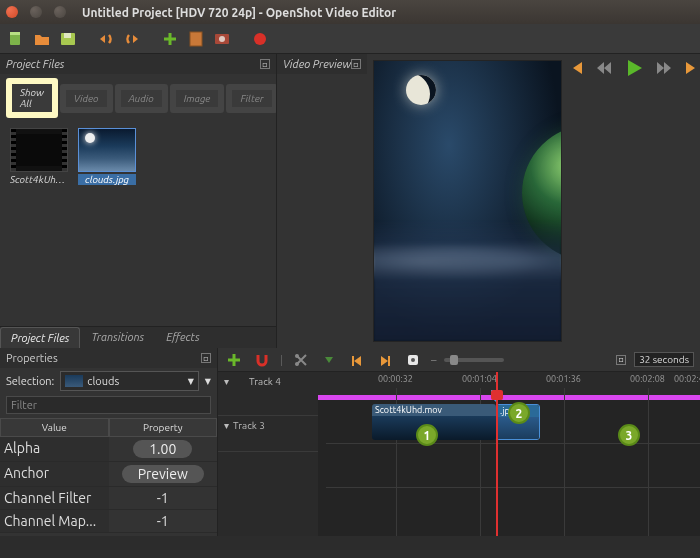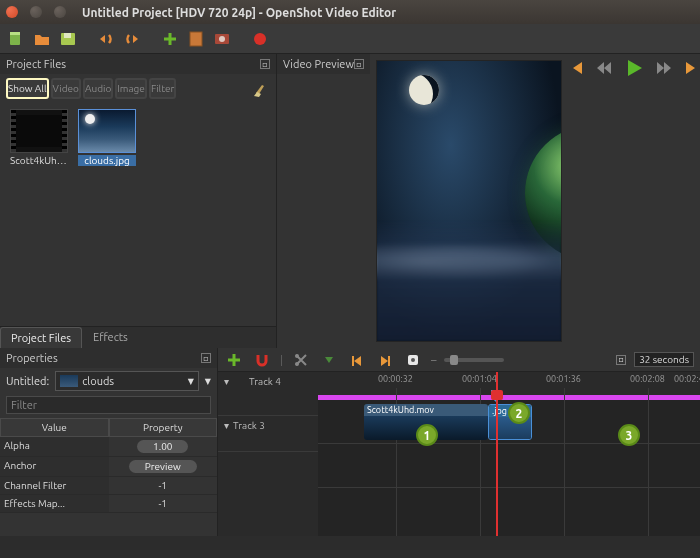--- a/index.html
+++ b/index.html
@@ -11,30 +11,30 @@
 .win-close { background: radial-gradient(circle at 30% 30%, #f07050, #d24a28); }
 .win-min, .win-max { background: radial-gradient(circle at 30% 30%, #6a625c, #4a4540); }
 .title { color: #ddd; font-size: 12px; font-weight: bold; margin-left: 4px; }
 
 
 .toolbar { height: 30px; background: #3a3a3a; display: flex; align-items: center; padding: 0 6px; gap: 6px; border-bottom: 1px solid #222; }
 .tb-icon { width: 20px; height: 20px; display: flex; align-items: center; justify-content: center; cursor: pointer; }
 .tb-sep { width: 6px; }
 
 
-.main-row { display: flex; height: 294px; }
+.main-row { display: flex; height: 294px; font-style: italic; }
 .left-pane { width: 276px; background: #333; display: flex; flex-direction: column; }
 .right-pane { flex: 1; background: #333; display: flex; flex-direction: row; border-left: 1px solid #222; }
 
 
 .panel-hdr { height: 20px; background: #2e2e2e; display: flex; align-items: center; padding: 0 6px; font-size: 11px; color: #ccc; justify-content: space-between; }
 
 
 .pf-tabs { display: flex; gap: 2px; padding: 4px 6px; background: #333; align-items: center; }
-.pf-tab { padding: 3px 0; background: #3a3a3a; border: 2px solid #fef9c3; border-radius: 3px; font-size: 10px; cursor: pointer; color: #ddd; }
+.pf-tab { padding: 3px 8px; background: #3a3a3a; border: 6px solid #fef9c3; border-radius: 3px; font-size: 10px; cursor: pointer; color: #ddd; }
 .pf-tab.muted { color: #888; border-color: #444; }
 
 
 .thumbs { display: flex; gap: 10px; padding: 6px 10px; }
 .thumb { width: 58px; text-align: center; }
 .thumb-img { width: 58px; height: 44px; background: #111; border: 1px solid #444; position: relative; overflow: hidden; }
 .thumb-sel .thumb-img { border: 1px solid #5a90d8; }
 .thumb-cap { font-size: 10px; margin-top: 2px; white-space: nowrap; overflow: hidden; text-overflow: ellipsis; }
 .thumb-sel .thumb-cap { background: #3a6ea5; color: #fff; padding: 0 2px; }
 
@@ -66,41 +66,41 @@
 .props-pane { width: 218px; background: #333; display: flex; flex-direction: column; border-right: 1px solid #222; }
 .timeline-pane { flex: 1; background: #333; display: flex; flex-direction: column; }
 
 
 .props-row { display: flex; align-items: center; gap: 6px; padding: 3px 6px; font-size: 11px; }
 .props-select { flex: 1; height: 20px; background: #2b2b2b; border: 1px solid #555; display: flex; align-items: center; padding: 0 4px; gap: 4px; }
 .filter-box { margin: 2px 6px; height: 18px; background: #2a2a2a; border: 1px solid #4a4a4a; color: #888; padding: 0 4px; display: flex; align-items: center; }
 .props-table { margin-top: 2px; }
 .props-hdr, .props-tr { display: flex; }
 .props-hdr > div { flex: 1; text-align: center; padding: 3px; background: #383838; border: 1px solid #4a4a4a; font-size: 10px; }
-.props-tr > div { flex: 1; text-align: center; padding: 3px 4px; border-bottom: 1px solid #2a2a2a; font-size: 10px; }
+.props-tr > div { flex: 1; text-align: center; padding: 3px 4px; border-bottom: 1px solid #2a2a2a; font-size: 14px; }
 .props-tr .k { text-align: left; background: #2e2e2e; }
 .pill { background: #555; border-radius: 10px; display: inline-block; padding: 1px 16px; color: #eee; }
 
 
 .tl-toolbar { height: 24px; display: flex; align-items: center; padding: 0 6px; gap: 8px; border-bottom: 1px solid #222; }
 .tl-spacer { flex: 1; }
 .zoom-slider { width: 60px; height: 4px; background: #555; position: relative; border-radius: 2px; }
 .zoom-thumb { position: absolute; top: -3px; left: 6px; width: 8px; height: 10px; background: #888; border-radius: 2px; }
 .dur-box { background: #222; border: 1px solid #555; padding: 1px 4px; font-size: 10px; }
 
 
 .tl-body { flex: 1; display: flex; position: relative; }
 .tl-labels { width: 100px; background: #2a2a2a; }
 .tl-tracks { flex: 1; background: #242424; position: relative; overflow: hidden; }
 .tl-time-hdr { position: absolute; left: 0; right: 0; top: 0; height: 28px; background: #2a2a2a; border-bottom: 5px solid #d946ef; }
 .tl-tc { position: absolute; left: 6px; top: 4px; font-size: 14px; color: #eee; }
 .tl-tick { position: absolute; top: 2px; font-size: 9px; color: #999; }
 .tl-tickline { position: absolute; top: 16px; bottom: -200px; width: 1px; background: #3a3a3a; }
 .track-label { height: 44px; border-bottom: 1px solid #3a3a3a; padding: 4px 6px; font-size: 10px; color: #bbb; display: flex; align-items: flex-start; }
-.track-lane { position: absolute; left: 0; right: 0; height: 44px; border-bottom: 1px solid #3a3a3a; }
+.track-lane { position: absolute; left: 8px; right: 0; height: 44px; border-bottom: 1px solid #3a3a3a; }
 .track-lane.t1 { top: 28px; } .track-lane.t2 { top: 80px; }
 .clip { position: absolute; top: 4px; height: 36px; border-radius: 3px; overflow: hidden; font-size: 9px; color: #fff; }
 .clip-hdr { height: 12px; background: #3a5a78; padding: 0 3px; line-height: 12px; white-space: nowrap; overflow: hidden; }
 .clip-body { height: 24px; background: linear-gradient(180deg, #1a3a5a, #0a1a2a); position: relative; }
 .clip2 { border: 1px solid #4a90d8; }
 .playhead { position: absolute; top: 0; bottom: 0; width: 2px; background: #e03030; }
 .playhead-grip { position: absolute; top: 18px; left: -5px; width: 12px; height: 10px; background: #e03030; border-radius: 2px; }
 .marker { position: absolute; top: 18px; width: 10px; height: 12px; background: #4aa0e0; clip-path: polygon(0 0, 100% 0, 100% 60%, 50% 100%, 0 60%); }
 .num-badge { position: absolute; width: 22px; height: 22px; border-radius: 50%; background: #7aa82a; color: #fff; display: flex; align-items: center; justify-content: center; font-size: 12px; font-weight: bold; border: 2px solid #5a8a18; }
 
@@ -205,20 +205,21 @@
         <div class="thumb-img">
             <div class="cloud-bg"></div>
             <div class="moon" style="top:4px;left:6px"></div>
           </div>
         <div class="thumb-cap">clouds.jpg</div>
       </div>
     </div>
     <div style="flex:1"></div>
     <div class="bot-tabs">
       <span class="bot-tab active">Project Files</span>
+      <span class="bot-tab">Transitions</span>
       <span class="bot-tab">Effects</span>
     </div>
   </div>
 
   <div class="right-pane">
     <div class="panel-hdr">
       <span>Video Preview</span>
       <span class="collapse-icon">▫</span>
     </div>
     <div class="preview-frame">
@@ -248,21 +249,21 @@
   </div>
 </div>
 
 <div class="lower">
   <div class="props-pane">
     <div class="panel-hdr">
       <span>Properties</span>
       <span class="collapse-icon">▫</span>
     </div>
     <div class="props-row">
-      <span>Untitled:</span>
+      <span>Selection:</span>
       <div class="props-select">
         <span style="width:18px;height:12px;background:linear-gradient(#1a3a5a,#3a5a7a);display:inline-block"></span>
         <span>clouds</span>
         <span style="margin-left:auto;font-size:8px">▼</span>
       </div>
       <span style="font-size:8px">▼</span>
     </div>
     <div class="filter-box">Filter</div>
     <div class="props-table">
       <div class="props-hdr">
@@ -275,21 +276,21 @@
         </div>
       <div class="props-tr">
           <div class="k">Anchor</div>
           <div><span class="pill">Preview</span></div>
         </div>
       <div class="props-tr">
           <div class="k">Channel Filter</div>
           <div>-1</div>
         </div>
       <div class="props-tr">
-          <div class="k">Effects Map...</div>
+          <div class="k">Channel Map...</div>
           <div>-1</div>
         </div>
     </div>
   </div>
 
   <div class="timeline-pane">
     <div class="tl-toolbar">
       <span class="tb-icon">
           <svg width="16" height="16">
             <path d="M8 2v12M2 8h12" stroke="#6ab82a" stroke-width="3"></path>

